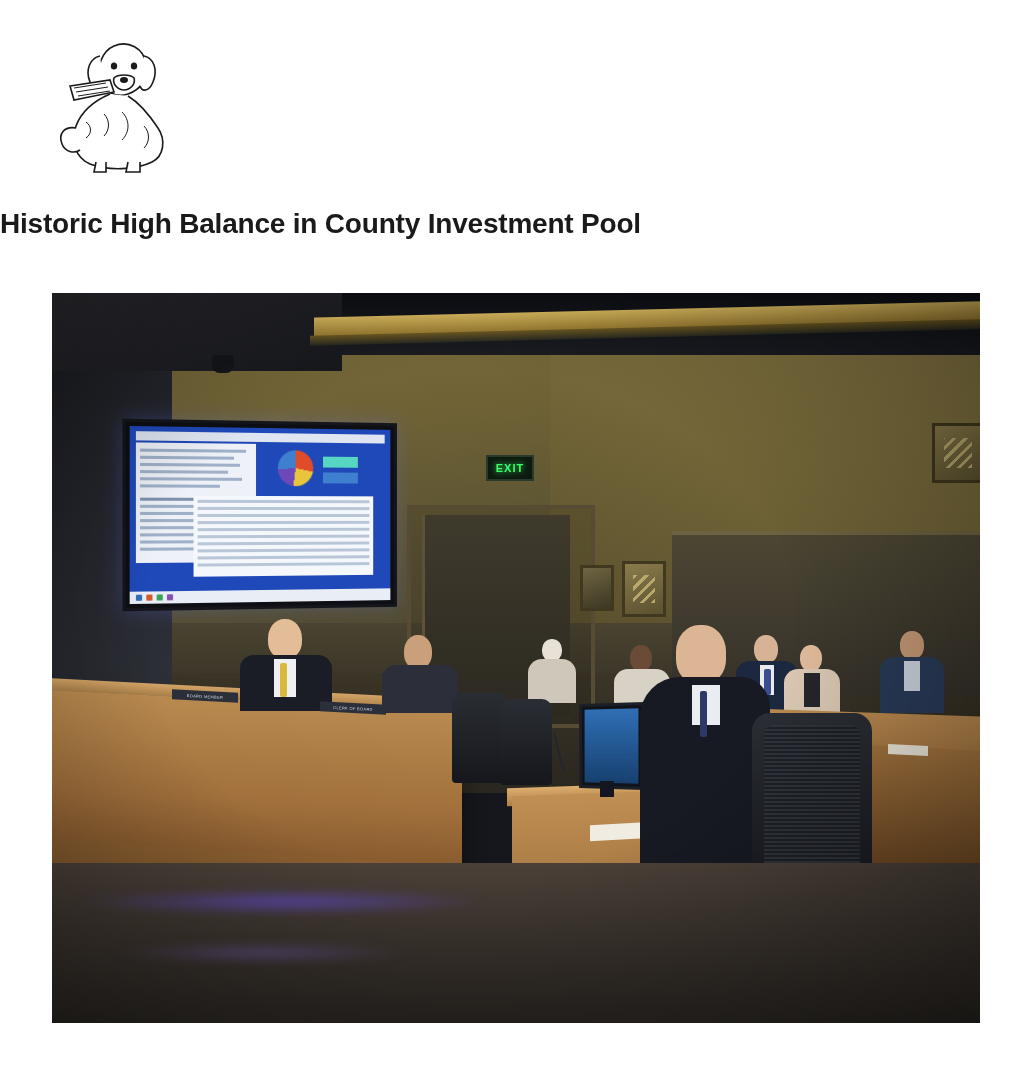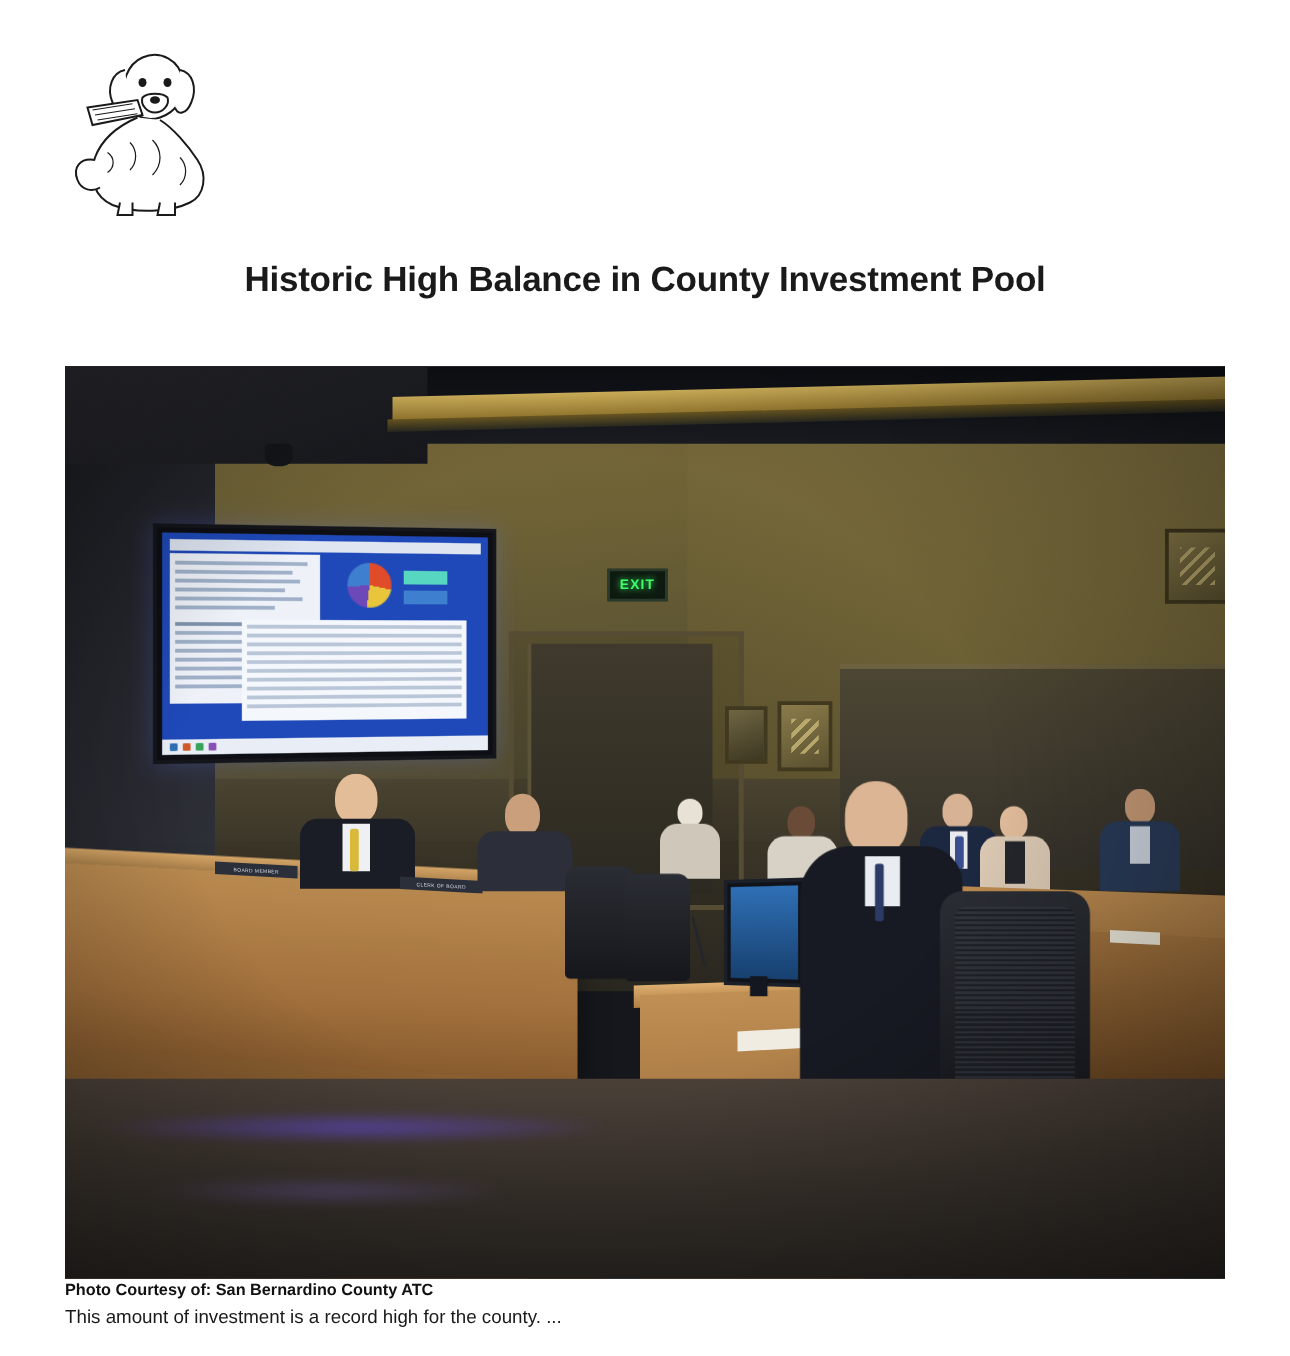--- a/index.html
+++ b/index.html
@@ -47,21 +47,21 @@
     margin-left: 42px;
     white-space: nowrap;
   }
 
   
   .headline {
     position: absolute;
     left: 0;
     top: 208px;
     width: 1032px;
-    text-align: center;
+    text-align: left;
     font-size: 28px;
     font-weight: bold;
     color: #1a1a1a;
     letter-spacing: -0.2px;
   }
 
   
   .photo-wrap {
     position: absolute;
     left: 52px;
@@ -500,16 +500,14 @@
       <div class="chair" style="left:448px;top:406px;width:52px;height:86px;"></div>
 
       <div class="floor"></div>
       <div class="floor-glow"></div>
       <div class="floor-glow2"></div>
 
       <div class="vig"></div>
     </div>
   </div>
 
-  <div class="caption">Photo Courtesy of: San Bernardino County ATC</div>
-  <div class="summary">This amount of investment is a record high for the county. ...</div>
 
 </div>
 
 </body></html>

